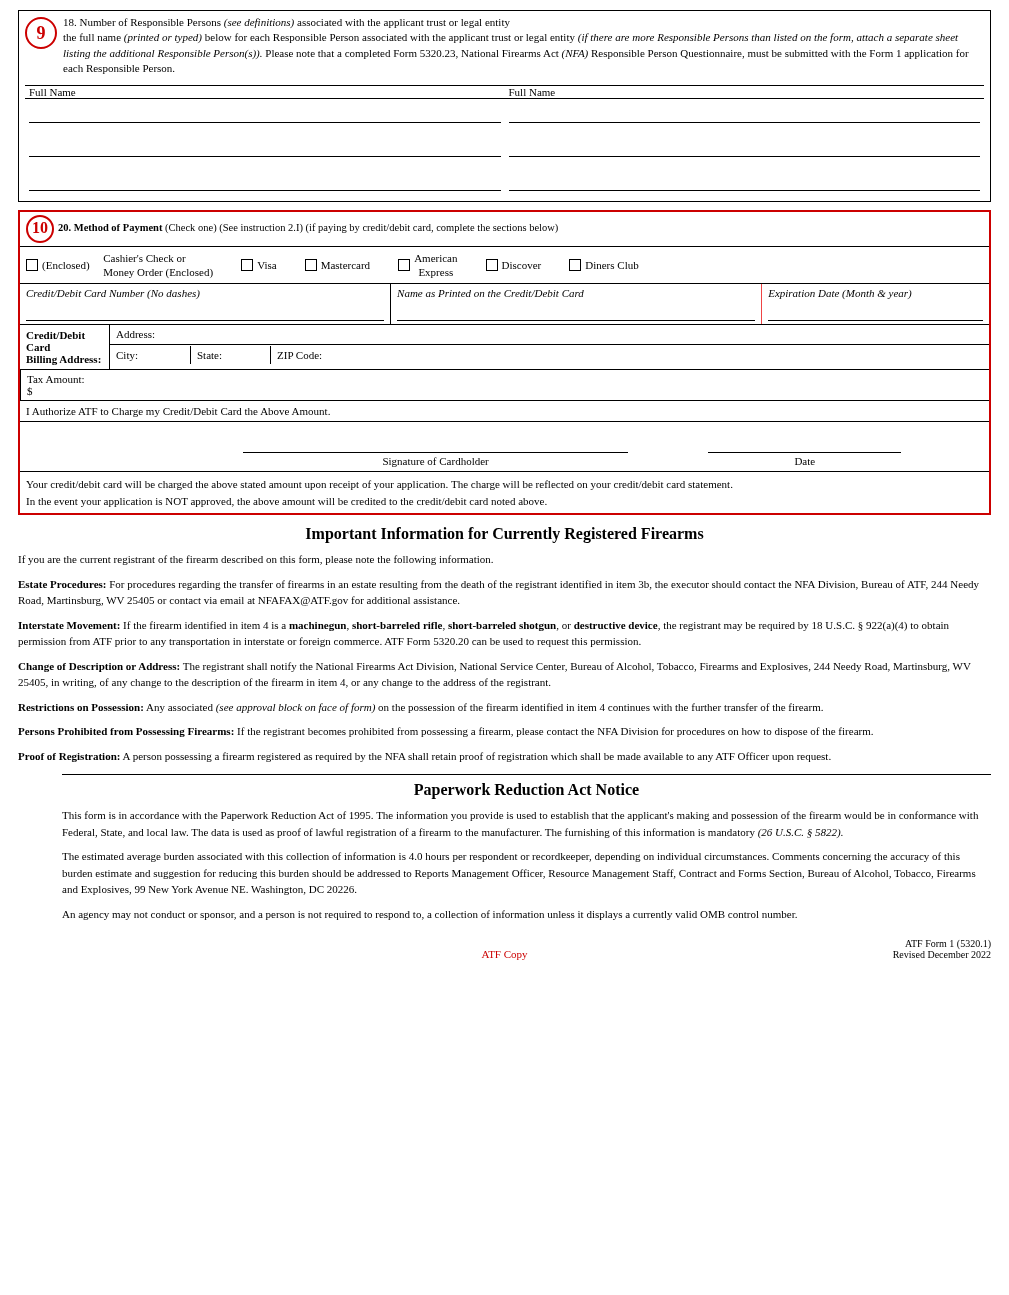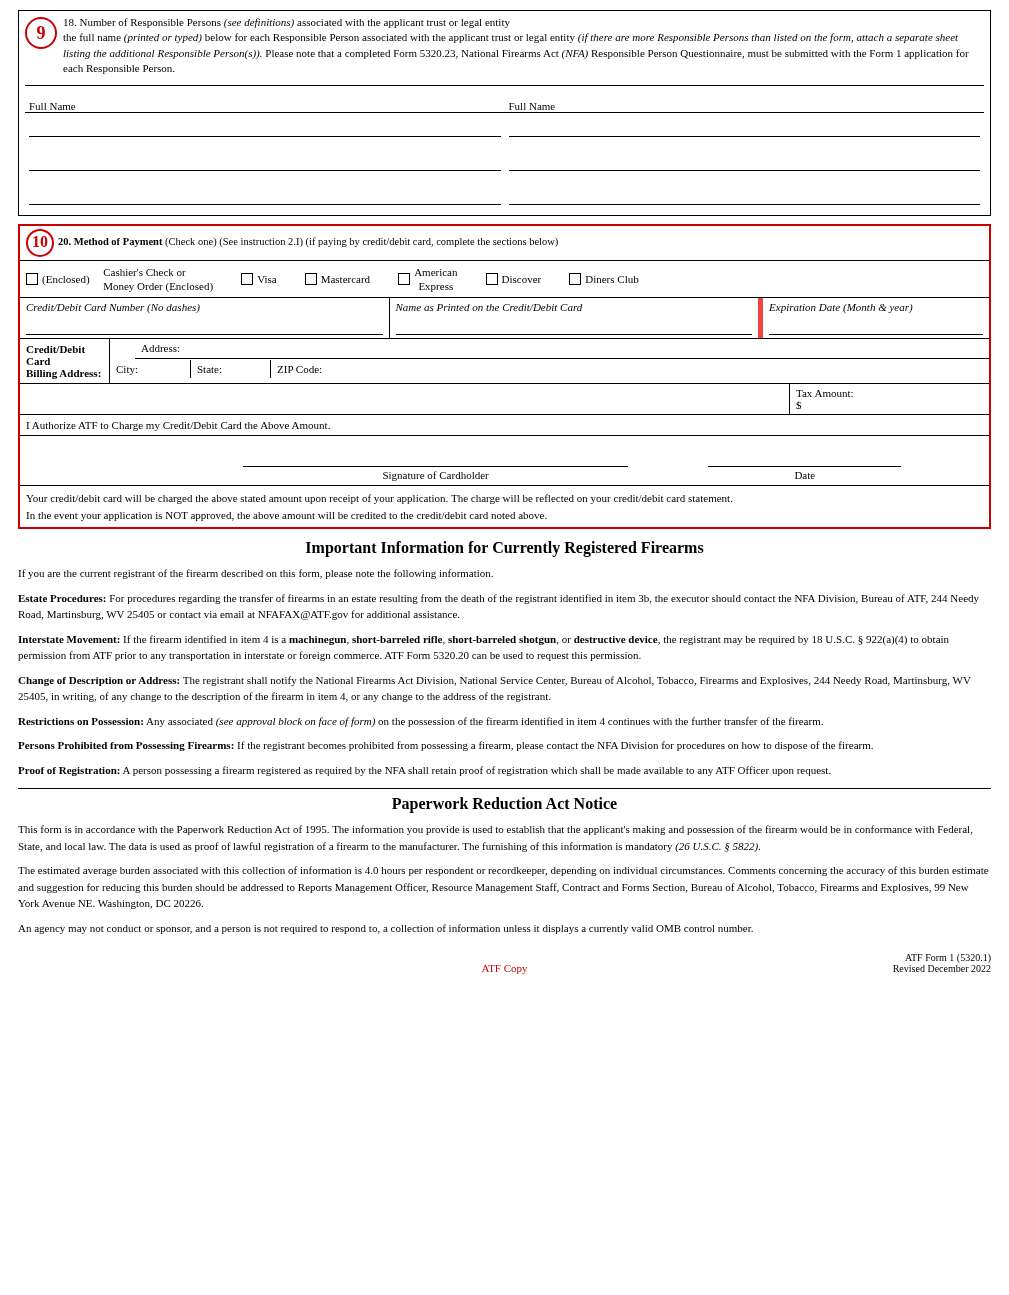--- a/index.html
+++ b/index.html
@@ -44,21 +44,21 @@
       font-size: 11px;
       line-height: 1.4;
     }
 
     .section-18-text .italic { font-style: italic; }
 
     .full-name-headers {
       display: flex;
       border-top: 1px solid #000;
       margin-top: 8px;
-      padding-top: 14px;
+      padding-top: 0;
     }
 
     .full-name-col {
       width: 50%;
       font-size: 11px;
       padding: 0 4px;
     }
 
     .name-lines-container {
       display: flex;
@@ -143,21 +143,21 @@
       font-style: italic;
     }
 
     .card-field-number {
       flex: 2.5;
       border-right: 1px solid #000;
     }
 
     .card-field-name {
       flex: 2.5;
-      border-right: 5px solid #ef4444;
+      border-right: 1px solid #ef4444;
     }
 
     .card-field-exp {
       flex: 1.5;
     }
 
     .billing-section {
       display: flex;
       border-bottom: 1px solid #000;
     }
@@ -174,21 +174,20 @@
 
     .billing-fields {
       flex: 1;
     }
 
     .billing-address-row {
       padding: 3px 6px;
       font-size: 11px;
       border-bottom: 1px solid #000;
       min-height: 20px;
-      margin-left: 25px;
     }
 
     .billing-city-row {
       display: flex;
       align-items: center;
       font-size: 11px;
       min-height: 20px;
     }
 
     .billing-city-label {
@@ -209,20 +208,21 @@
       align-items: center;
       padding: 3px 6px;
       border-left: 1px solid #000;
       flex: 1;
     }
 
     .tax-row {
       display: flex;
       justify-content: flex-end;
       border-bottom: 1px solid #000;
+      flex-direction: column;
     }
 
     .tax-box {
       border-left: 1px solid #000;
       padding: 3px 6px;
       font-size: 11px;
       min-width: 200px;
     }
 
     .authorize-row {
@@ -306,20 +306,21 @@
 
     .body-text-italic {
       font-style: italic;
     }
 
     
     .paperwork-section {
       margin-top: 10px;
       border-top: 1px solid #000;
       padding-top: 6px;
+      margin-left: 44px;
     }
 
     .footer-row {
       display: flex;
       justify-content: space-between;
       align-items: flex-end;
       margin-top: 10px;
       padding-top: 6px;
     }
 

